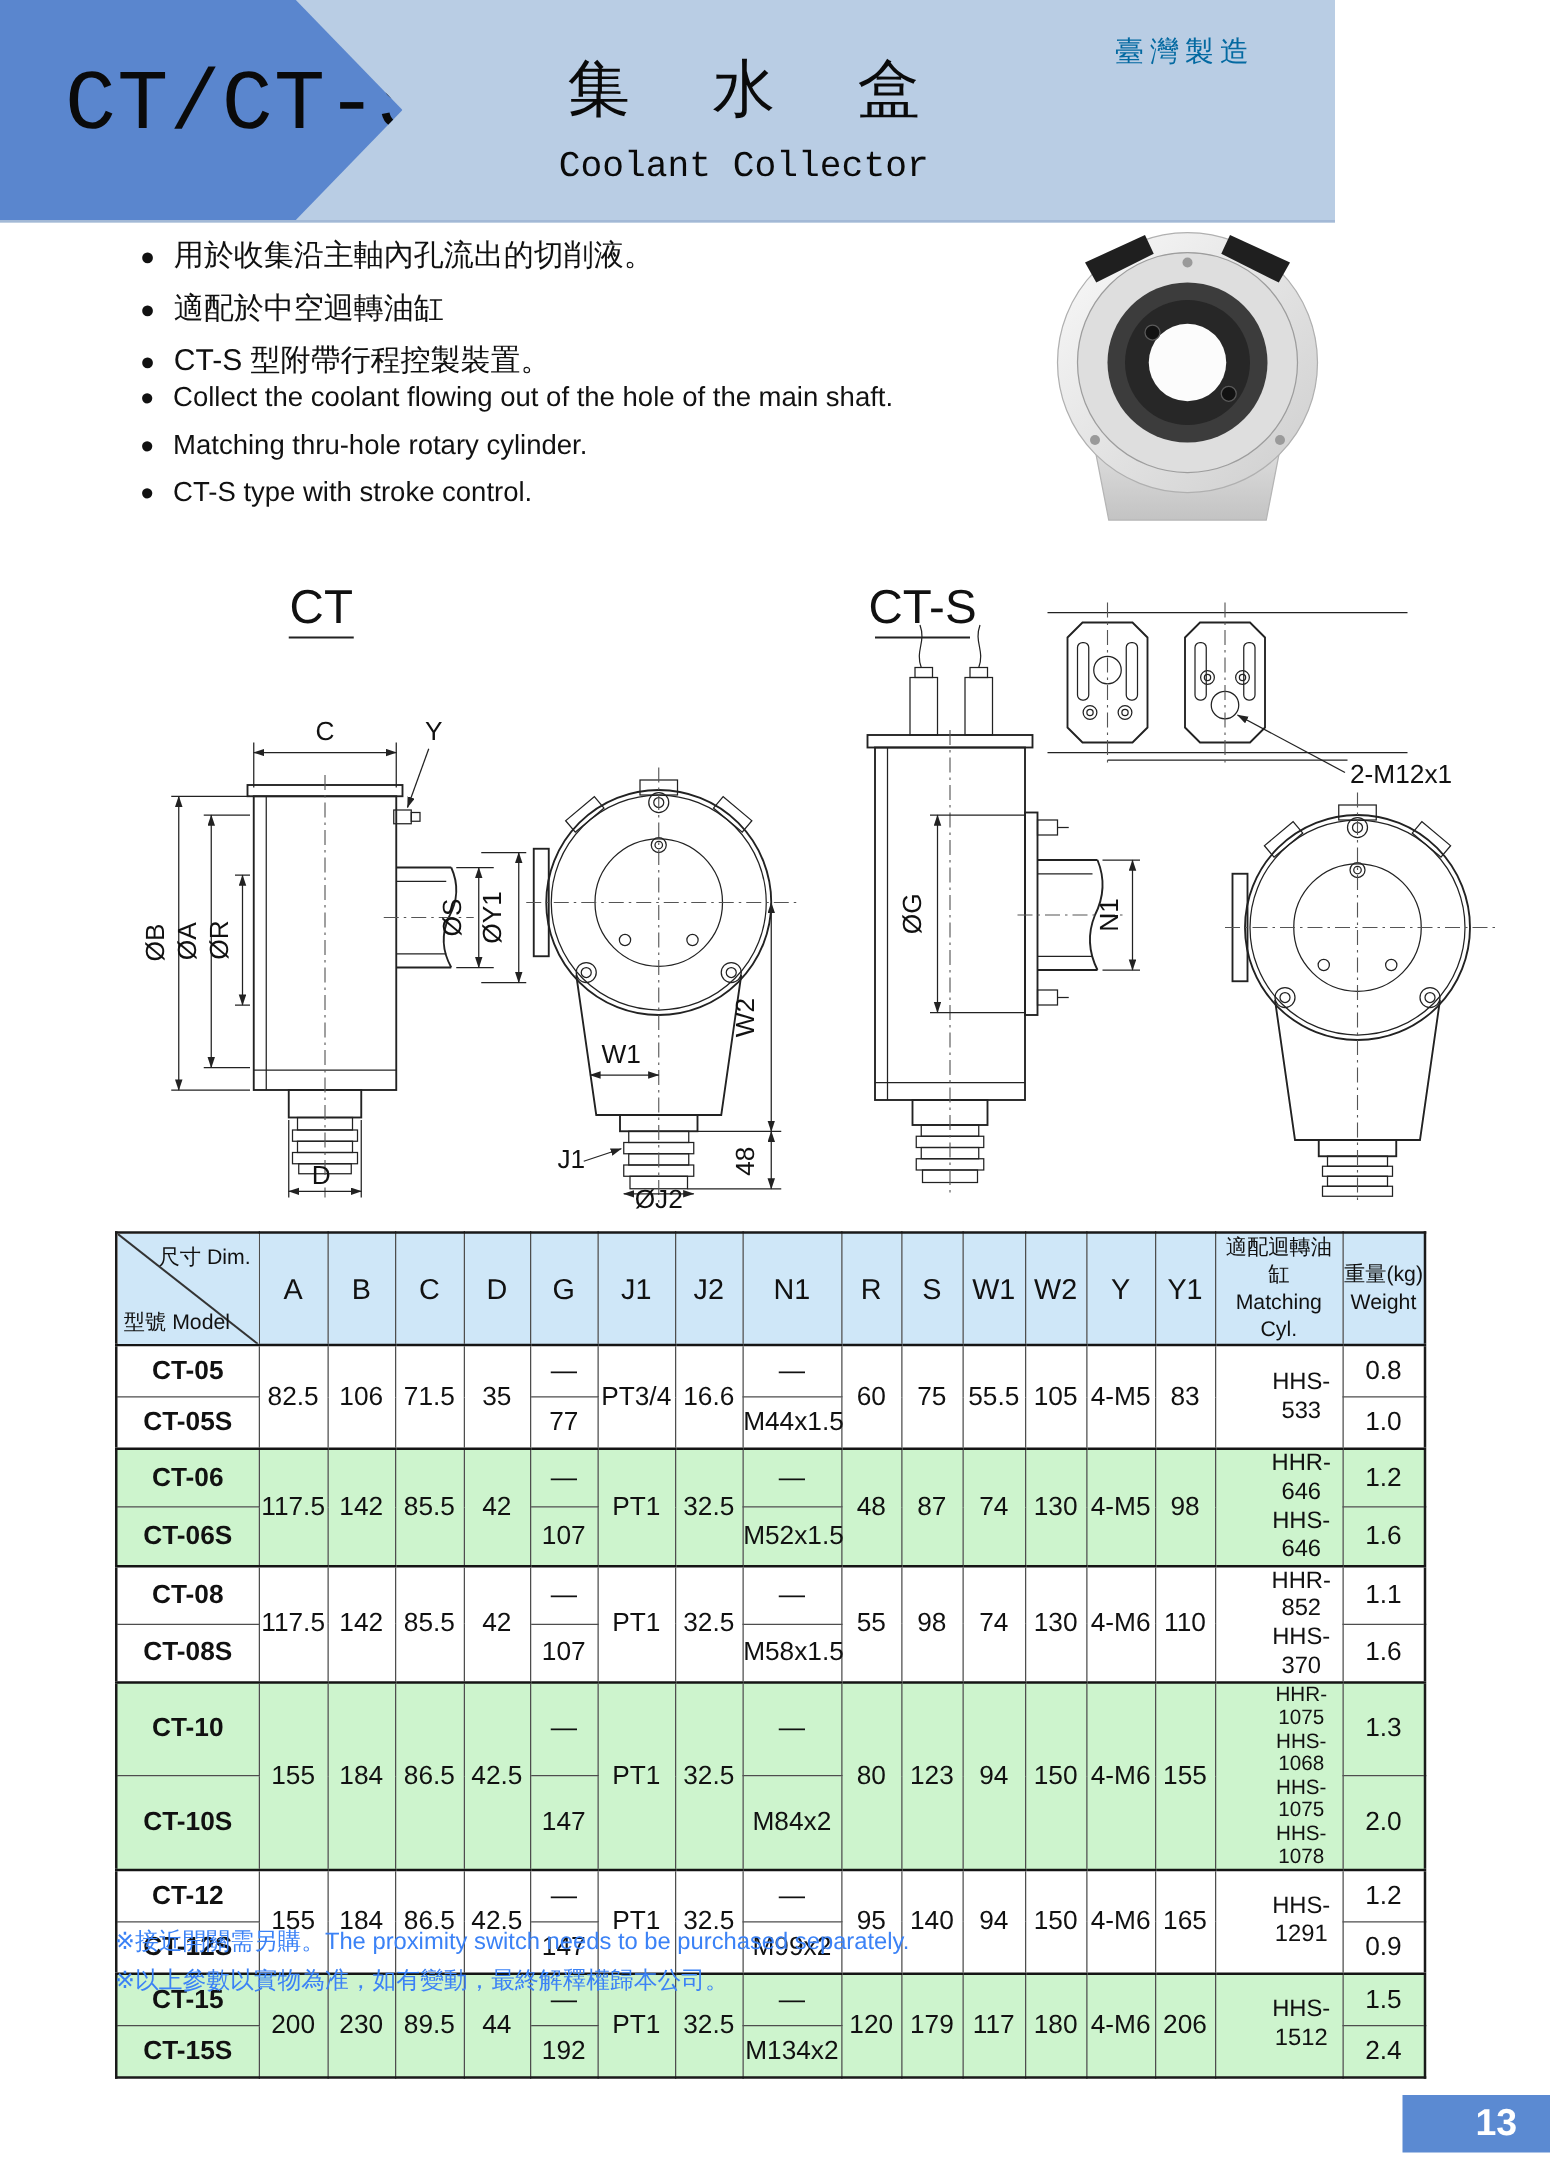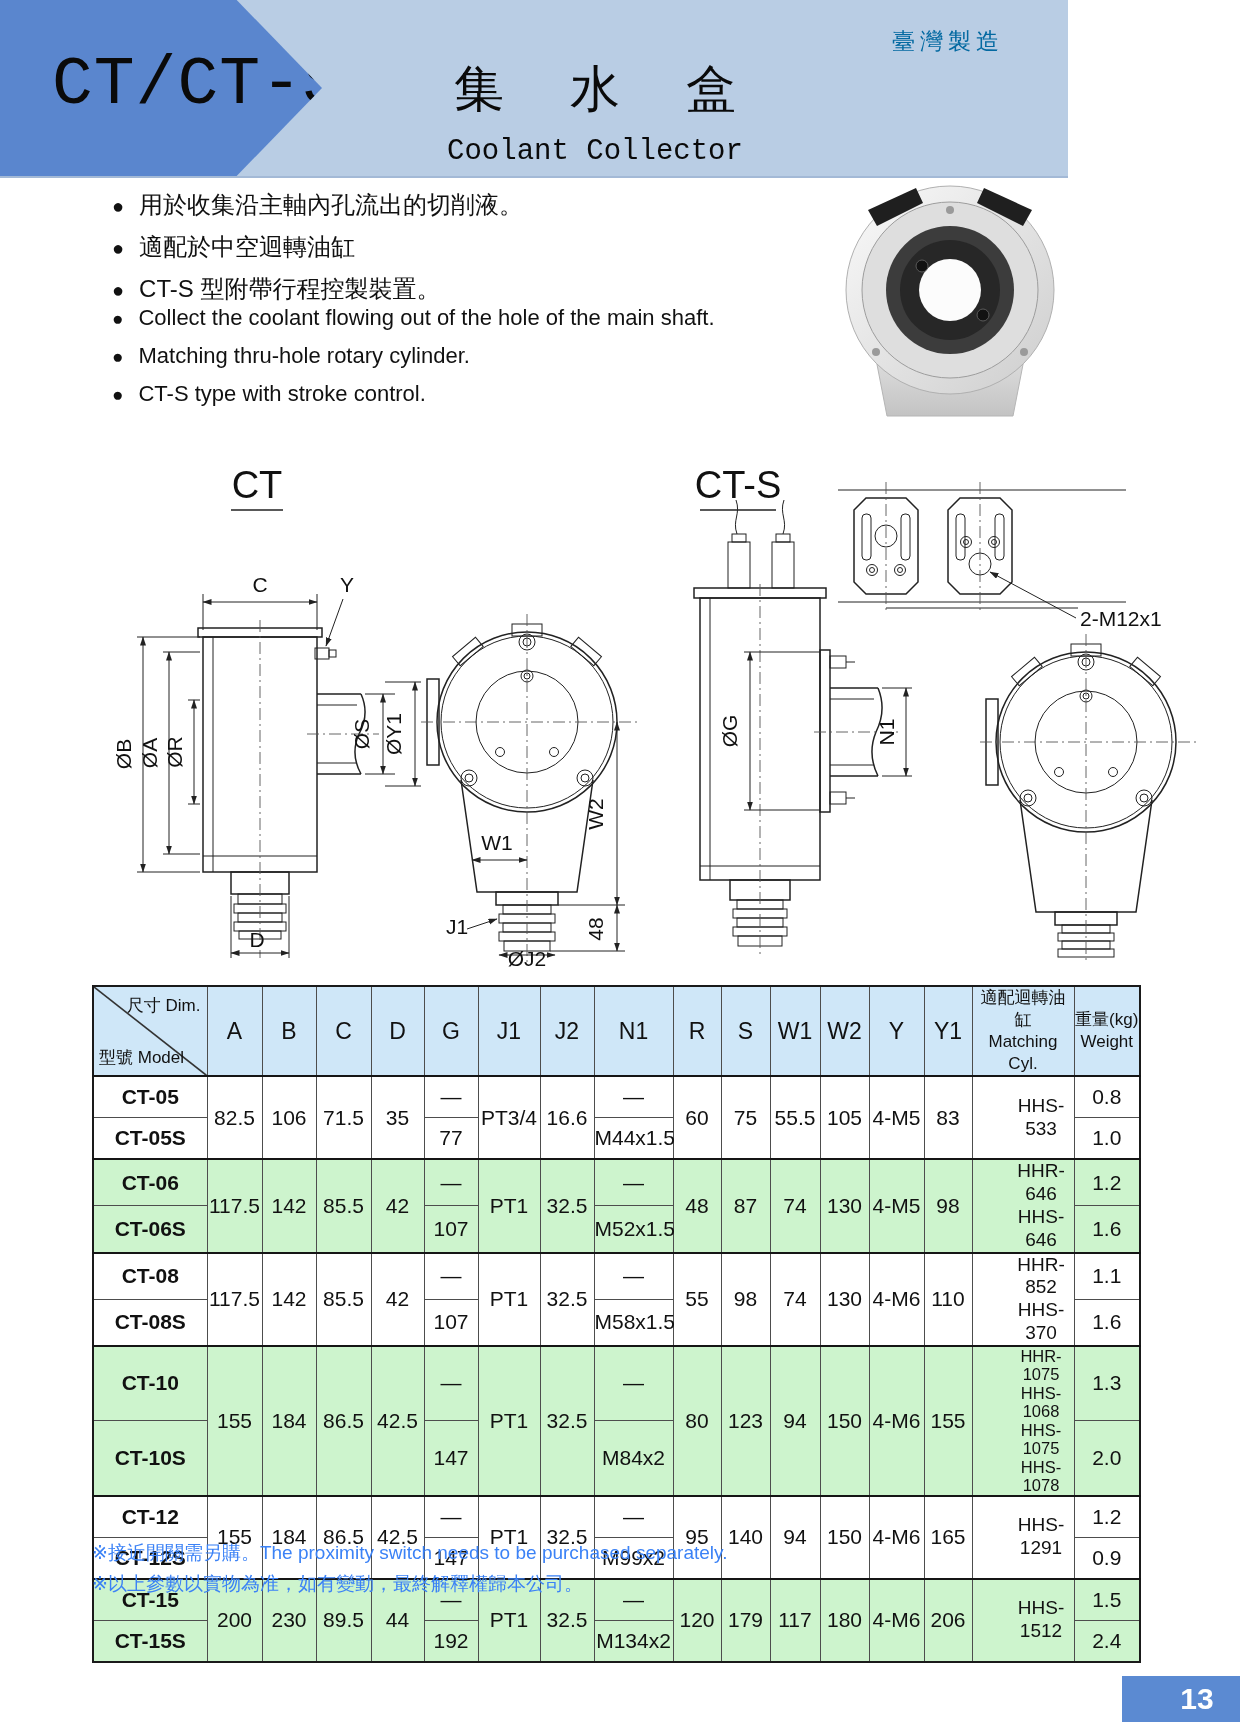--- a/index.html
+++ b/index.html
@@ -9,21 +9,21 @@
 
   
   .band{position:absolute;left:0;top:0;width:1068px;height:176px;
         background:var(--band,#b9cde4);border-bottom:2px solid #a3b9d6;font-family:Liberation Mono, monospace;}
   .arrow{position:absolute;left:0;top:0;width:322px;height:176px;
          background:var(--accent,#5a86ce);
          clip-path:polygon(0 0,73.5% 0,100% 50%,73.5% 100%,0 100%);}
   .arrow span{position:absolute;left:52px;top:44px;font-size:68px;line-height:1.2;
               color:#0a0a0a;letter-spacing:1px;white-space:nowrap;}
   .titles{position:absolute;left:400px;top:38px;width:390px;text-align:center;}
-  .t-zh{font-size:50px;letter-spacing:18px;padding-left:18px;color:#0a0a0a;margin-top:18px;}
+  .t-zh{font-size:50px;letter-spacing:18px;padding-left:18px;color:#0a0a0a;}
   .t-en{font-size:29px;margin-top:12px;color:#0a0a0a;}
   .origin{position:absolute;right:64px;top:26px;font-size:23px;letter-spacing:5px;color:#0369a1;}
 
   
   .features{position:absolute;left:112px;list-style:none;margin:0;padding:0;}
   .features li{display:flex;align-items:flex-start;}
   .features .dot{margin-right:15px;position:relative;top:1px;}
   .f-zh{top:192px;font-size:24px;}
   .f-zh li{margin-bottom:16px;line-height:26px;}
   .f-zh .dot{font-size:20px;}

